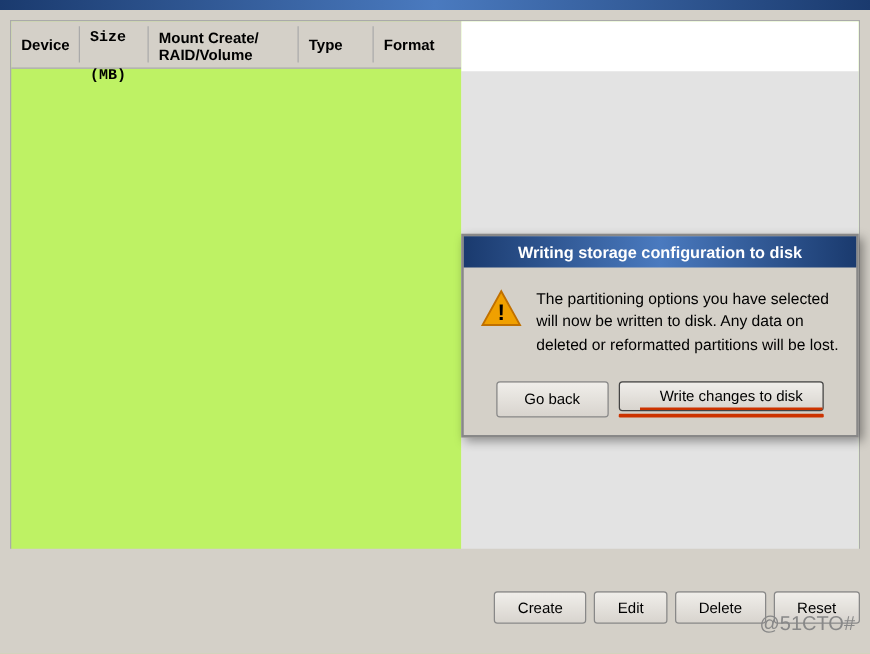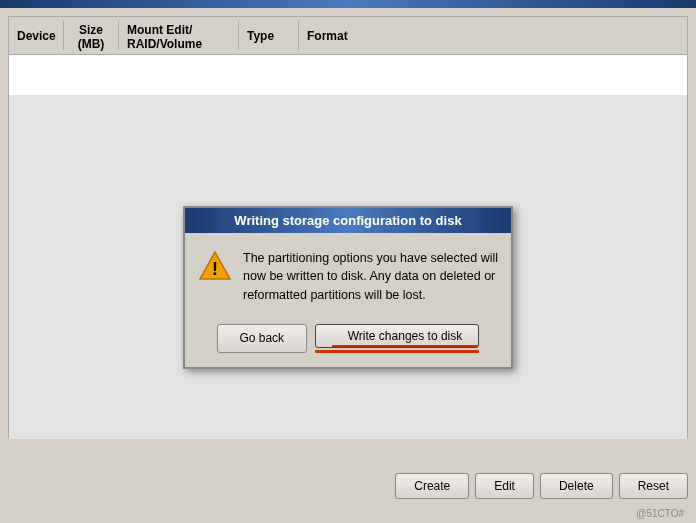--- a/index.html
+++ b/index.html
@@ -18,21 +18,21 @@
       height: 8px;
       background: linear-gradient(to right, #1a3a6e, #4a7abf, #1a3a6e);
     }
 
     .main-container {
       margin: 8px 8px 0 8px;
       background: #bef264;
       border: 1px solid #aaa;
       height: 465px;
       display: flex;
-      flex-direction: column;
+      flex-direction: row;
     }
 
     .table-header {
       display: flex;
       flex-direction: row;
       background: #d4d0c8;
       border-bottom: 1px solid #aaa;
       padding: 4px 0;
       height: 38px;
       align-items: center;
@@ -218,41 +218,41 @@
     .nav-arrow-right {
       width: 0; height: 0;
       border-top: 6px solid transparent;
       border-bottom: 6px solid transparent;
       border-left: 9px solid #2255aa;
       display: inline-block;
     }
 
     .watermark {
       position: absolute;
-      bottom: 4px;
+      bottom: 14px;
       right: 12px;
-      font-size: 10px;
+      font-size: 16px;
       color: #888;
     }
   </style>
 </head>
 <body>
 
 <div class="top-bar"></div>
 
 <div class="main-container">
 
   <div class="table-header">
     <div class="col-header col-device">Device</div>
-    <div class="col-header col-size" style="flex-direction:column;align-items:center;gap:0;">
+    <div class="col-header col-size" style="flex-direction:column;align-items:flex-start;gap:16px;font-family:Liberation Mono, monospace;">
       <span>Size</span>
       <span>(MB)</span>
     </div>
     <div class="col-header col-mount" style="flex-direction:column;align-items:flex-start;gap:0;">
-      <span>Mount Edit/</span>
+      <span>Mount Create/</span>
       <span>RAID/Volume</span>
     </div>
     <div class="col-header col-type">Type</div>
     <div class="col-header col-format">Format</div>
   </div>
 
   <div class="table-content">
 
     <div class="dialog-overlay">
       <div class="dialog">

